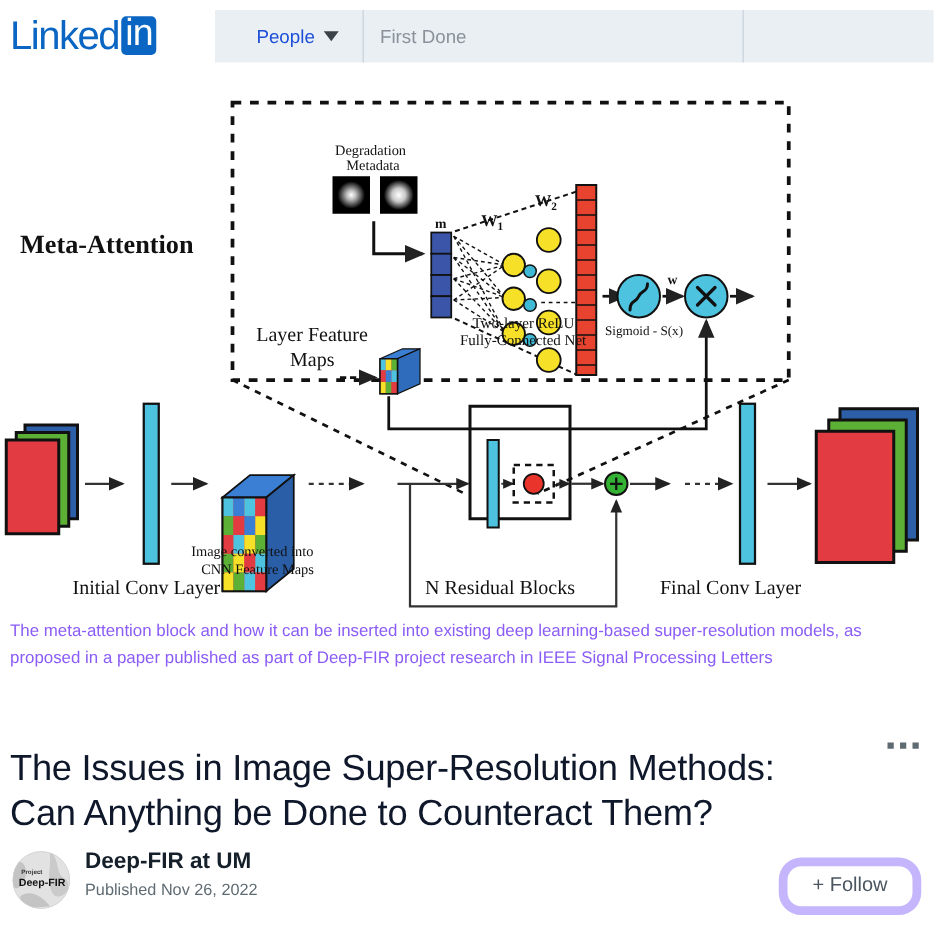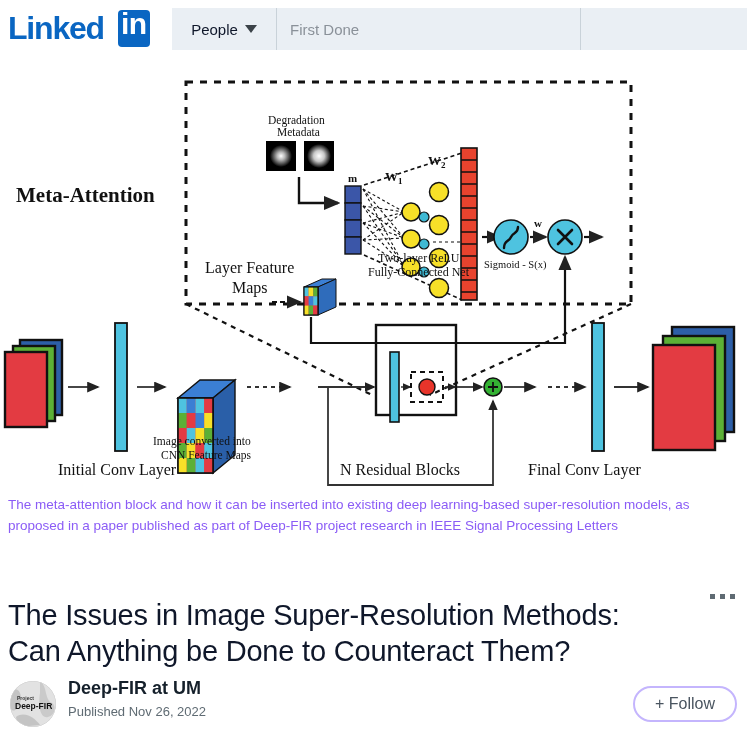--- a/index.html
+++ b/index.html
@@ -19,49 +19,51 @@
   #header {
     position: absolute;
     left: 0; top: 0;
     width: 747px; height: 55px;
     background: #ffffff;
   }
   #logo {
     position: absolute;
     left: 8px; top: 10px;
     display: flex;
-    font-weight: bold;
+    align-items: center;
+    font-weight: normal;
     font-size: 32px;
     letter-spacing: -1.2px;
   }
   #logo .linked-word { color: #0a66c2; }
   #logo .in-box {
     background: #0a66c2;
     color: #ffffff;
     border-radius: 4px;
     padding: 0 3px 2px 3px;
-    margin-left: 14px;
+    margin-left: 2px;
     line-height: 0.96;
     font-size: 30px;
     letter-spacing: -0.5px;
   }
   #searchbar {
     position: absolute;
     left: 172px; top: 8px;
     width: 575px; height: 42px;
     background: #eaeff4;
     display: flex;
     align-items: stretch;
   }
   .search-seg {
     display: flex;
     align-items: center;
     height: 100%;
-    color: #0f172a;
+    color: #1d4ed8;
     font-size: 15px;
+    padding-left: 14px;
   }
   #people-select {
     width: 104px;
     justify-content: center;
     gap: 7px;
     border-right: 1px solid #c9d2d9;
     cursor: pointer;
   }
   #people-select .caret {
     width: 0; height: 0;
@@ -164,21 +166,21 @@
   #published {
     position: absolute;
     left: 68px; top: 26px;
     font-size: 13px;
     color: #5f6b73;
   }
   #follow-btn {
     position: absolute;
     right: 10px; top: 8px;
     padding: 7px 20px;
-    border: 2px solid #c4b5fd;
+    border: 7px solid #c4b5fd;
     border-radius: 18px;
     color: #4a5560;
     background: #ffffff;
     font-size: 16px;
     cursor: pointer;
   }
 </style>
 </head>
 <body>
 

